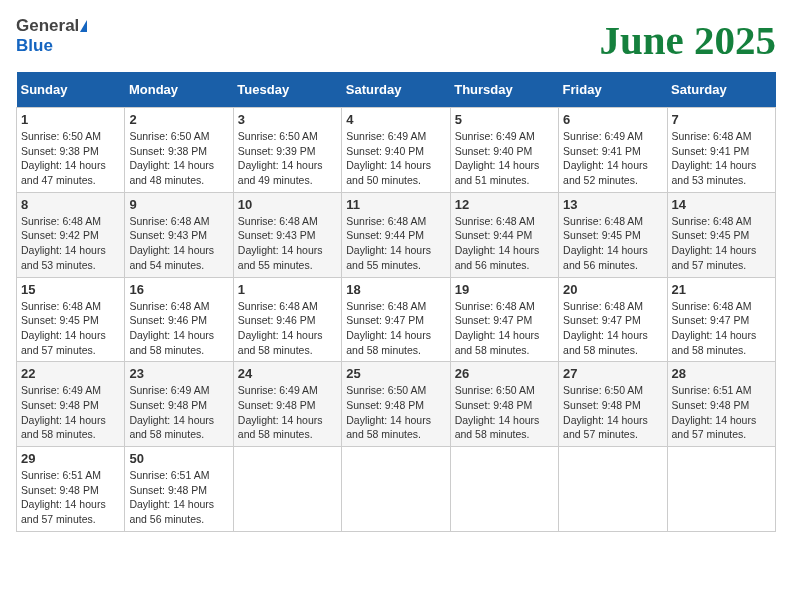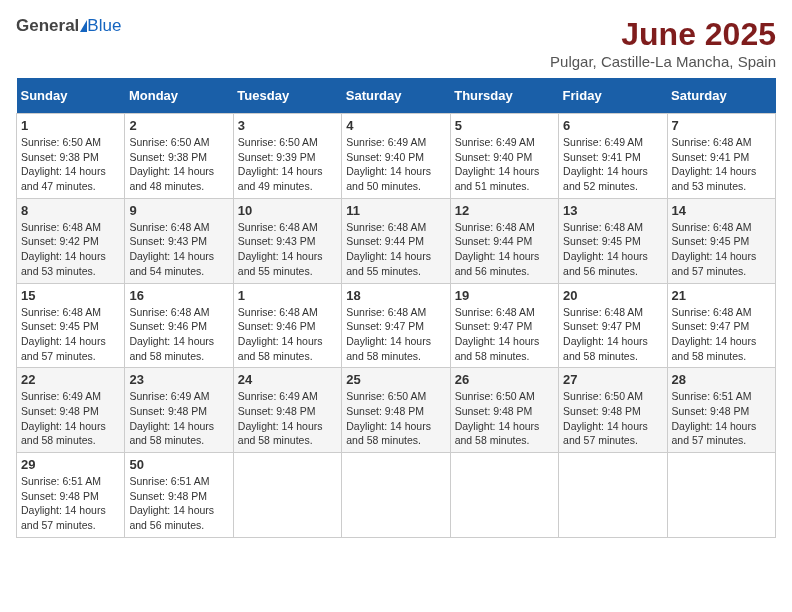--- a/index.html
+++ b/index.html
@@ -11,30 +11,31 @@
       padding: 16px;
     }
     .header-area {
       display: flex;
       justify-content: space-between;
       align-items: flex-start;
       margin-bottom: 8px;
     }
     .logo {
       display: flex;
-      flex-direction: row;
+      flex-direction: column;
       align-items: flex-start;
     }
     .title-area {
       text-align: right;
     }
     .month-title {
-      font-size: 32px;
-      font-weight: bold;
-      color: #7f1d1d;
+      font-size: 41px;
+      font-weight: bold;
+      color: #15803d;
+      font-family: Liberation Serif, serif;
     }
     .subtitle {
       font-size: 15px;
       color: #555;
     }
     .calendar {
       width: 100%;
       border-collapse: collapse;
       font-size: 11px;
     }
@@ -76,21 +77,21 @@
       display: flex;
       align-items: center;
     }
     .logo-text-general {
       font-size: 17px;
       font-weight: bold;
       color: #444;
     }
     .logo-text-blue {
       font-size: 17px;
-      font-weight: normal;
+      font-weight: bold;
       color: #1565c0;
     }
     .logo-triangle {
       width: 0;
       height: 0;
       border-left: 7px solid transparent;
       border-right: 0px solid transparent;
       border-bottom: 12px solid #1565c0;
       margin-left: 1px;
     }
@@ -101,21 +102,20 @@
 <div class="header-area">
   <div class="logo">
     <div class="logo-row">
       <span class="logo-text-general">General</span>
       <div class="logo-triangle"></div>
     </div>
     <span class="logo-text-blue">Blue</span>
   </div>
   <div class="title-area">
     <div class="month-title">June 2025</div>
-    <div class="subtitle">Pulgar, Castille-La Mancha, Spain</div>
   </div>
 </div>
 
 <table class="calendar">
   <thead>
     <tr>
       <th>Sunday</th>
       <th>Monday</th>
       <th>Tuesday</th>
       <th>Saturday</th>

